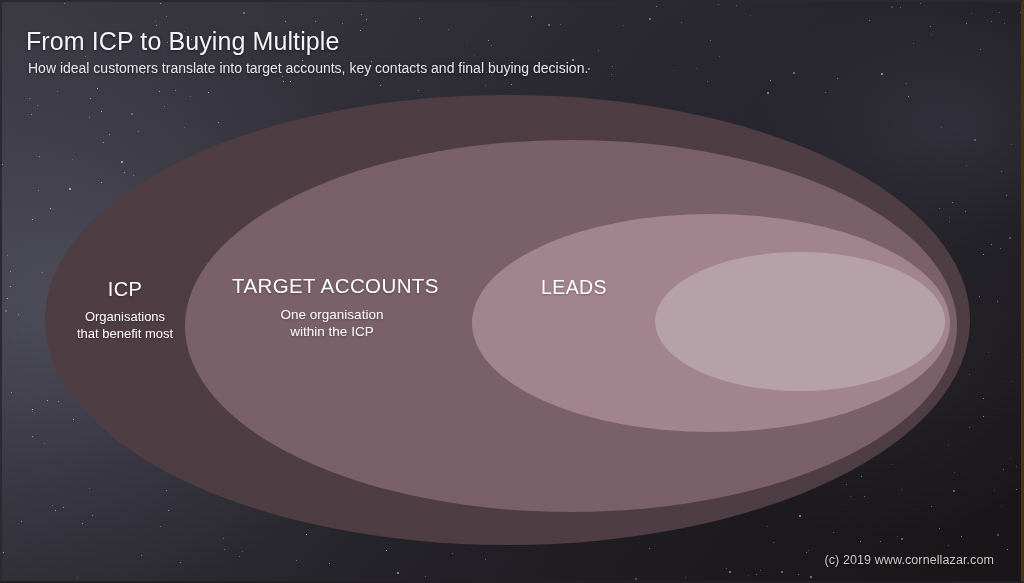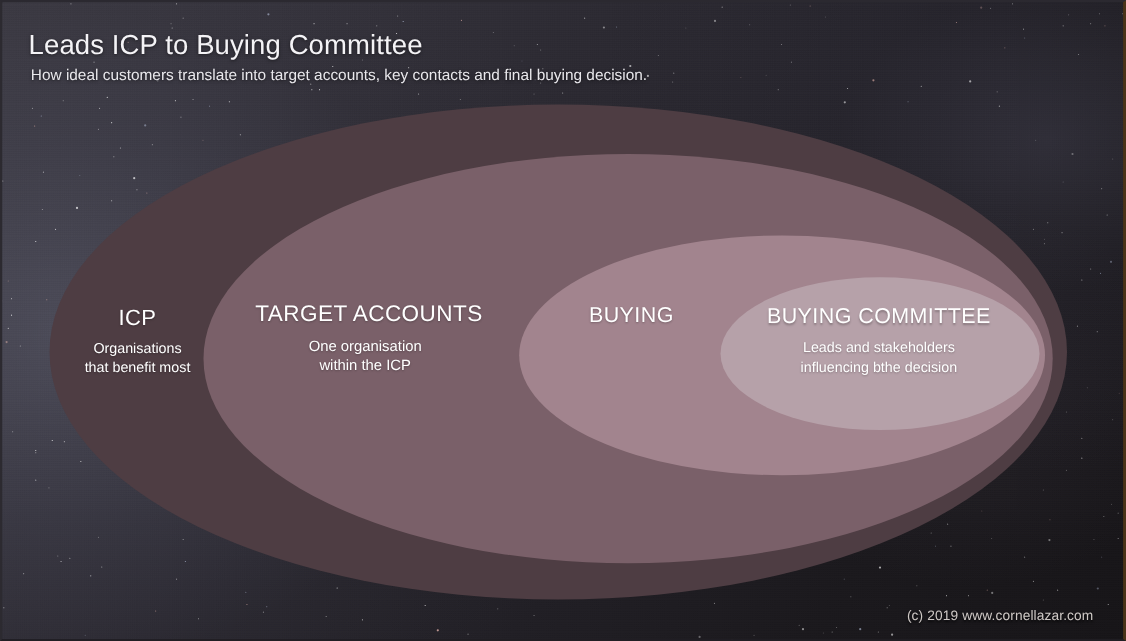--- a/index.html
+++ b/index.html
@@ -397,32 +397,25 @@
 
   <div class="stage stage-target-accounts">
     <span class="stage-title">TARGET ACCOUNTS</span>
     <span class="stage-desc">
       <span>One organisation</span><br>
       <span>within the ICP</span>
     </span>
   </div>
 
   <div class="stage stage-leads">
-    <span class="stage-title">BUYING</span>
+    <span class="stage-title">LEADS</span>
   </div>
 
-  <div class="stage stage-buying">
-    <span class="stage-title">BUYING COMMITTEE</span>
-    <span class="stage-desc">
-      <span>Leads and stakeholders</span><br>
-      <span>influencing bthe decision</span>
-    </span>
-  </div>
 
   <div class="header">
-    <h1 class="header-title">Leads ICP to Buying Committee</h1>
+    <h1 class="header-title">From ICP to Buying Multiple</h1>
     <p class="header-subtitle">How ideal customers translate into target accounts, key contacts and final buying decision.</p>
   </div>
 
   <div class="footer-credit">(c) 2019 www.cornellazar.com</div>
 
   <div class="frame"></div>
 </div>
 
 </body></html>

